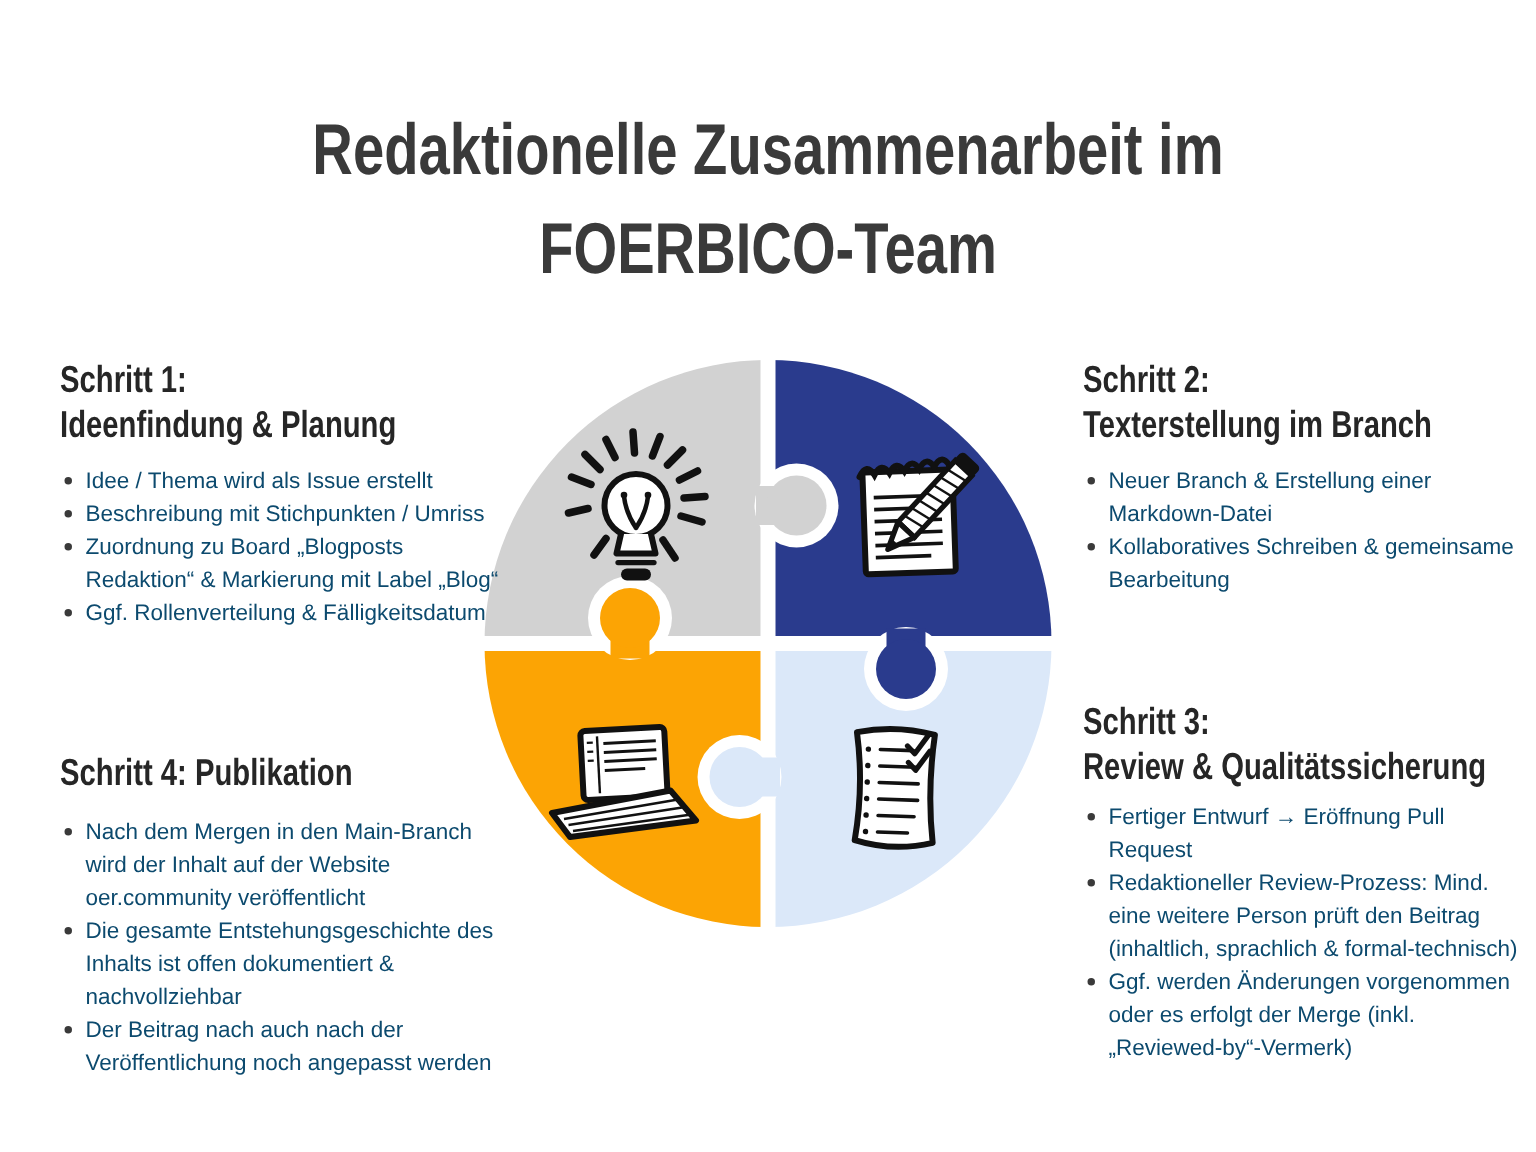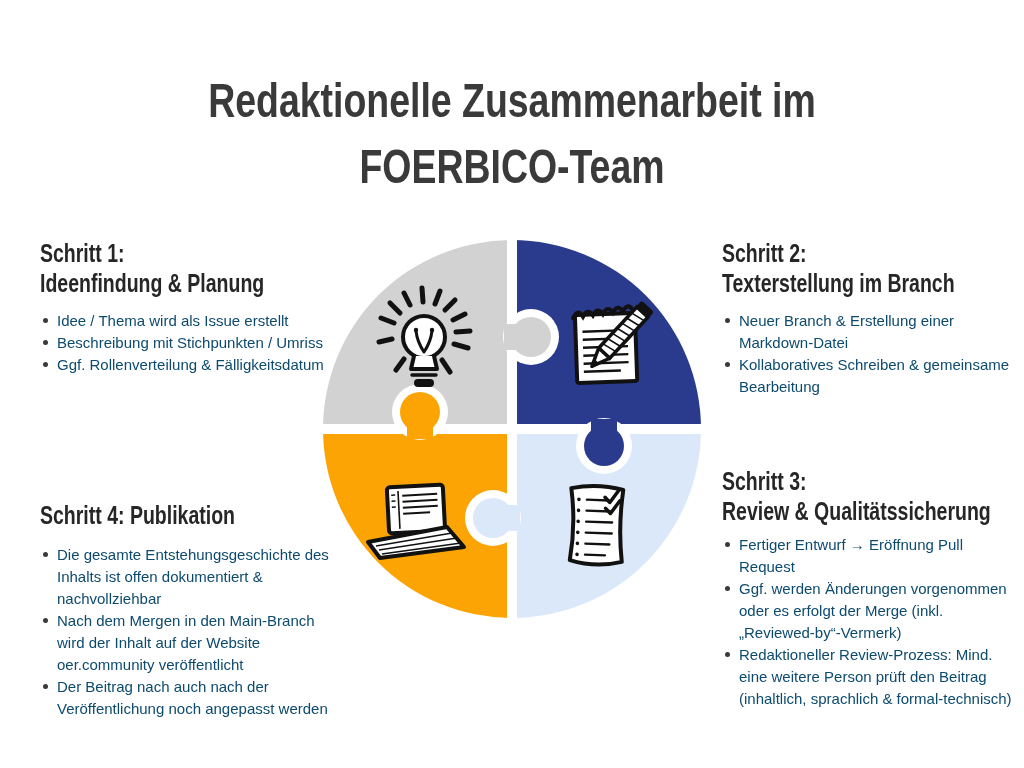--- a/index.html
+++ b/index.html
@@ -181,49 +181,50 @@
 </svg>
 
 <section class="block b1">
   <h3>
     <div>Schritt 1:</div>
     <div>Ideenfindung &amp; Planung</div>
   </h3>
   <ul>
     <li>Idee / Thema wird als Issue erstellt</li>
     <li>Beschreibung mit Stichpunkten / Umriss</li>
+    <li>Zuordnung zu Board „Blogposts Redaktion“ &amp; Markierung mit Label „Blog“</li>
     <li>Ggf. Rollenverteilung &amp; Fälligkeitsdatum</li>
   </ul>
 </section>
 
 <section class="block b2">
   <h3>
     <div>Schritt 2:</div>
     <div>Texterstellung im Branch</div>
   </h3>
   <ul>
     <li>Neuer Branch &amp; Erstellung einer Markdown-Datei</li>
     <li>Kollaboratives Schreiben &amp; gemeinsame Bearbeitung</li>
   </ul>
 </section>
 
 <section class="block b4">
   <h3>
     <div>Schritt 4: Publikation</div>
   </h3>
   <ul>
+    <li>Nach dem Mergen in den Main-Branch wird der Inhalt auf der Website oer.community veröffentlicht</li>
     <li>Die gesamte Entstehungsgeschichte des Inhalts ist offen dokumentiert &amp; nachvollziehbar</li>
-    <li>Nach dem Mergen in den Main-Branch wird der Inhalt auf der Website oer.community veröffentlicht</li>
     <li>Der Beitrag nach auch nach der Veröffentlichung noch angepasst werden</li>
   </ul>
 </section>
 
 <section class="block b3">
   <h3>
     <div>Schritt 3:</div>
     <div>Review &amp; Qualitätssicherung</div>
   </h3>
   <ul>
     <li>Fertiger Entwurf → Eröffnung Pull Request</li>
+    <li>Redaktioneller Review-Prozess: Mind. eine weitere Person prüft den Beitrag (inhaltlich, sprachlich &amp; formal-technisch)</li>
     <li>Ggf. werden Änderungen vorgenommen oder es erfolgt der Merge (inkl. „Reviewed-by“-Vermerk)</li>
-    <li>Redaktioneller Review-Prozess: Mind. eine weitere Person prüft den Beitrag (inhaltlich, sprachlich &amp; formal-technisch)</li>
   </ul>
 </section>
 
 </body></html>

